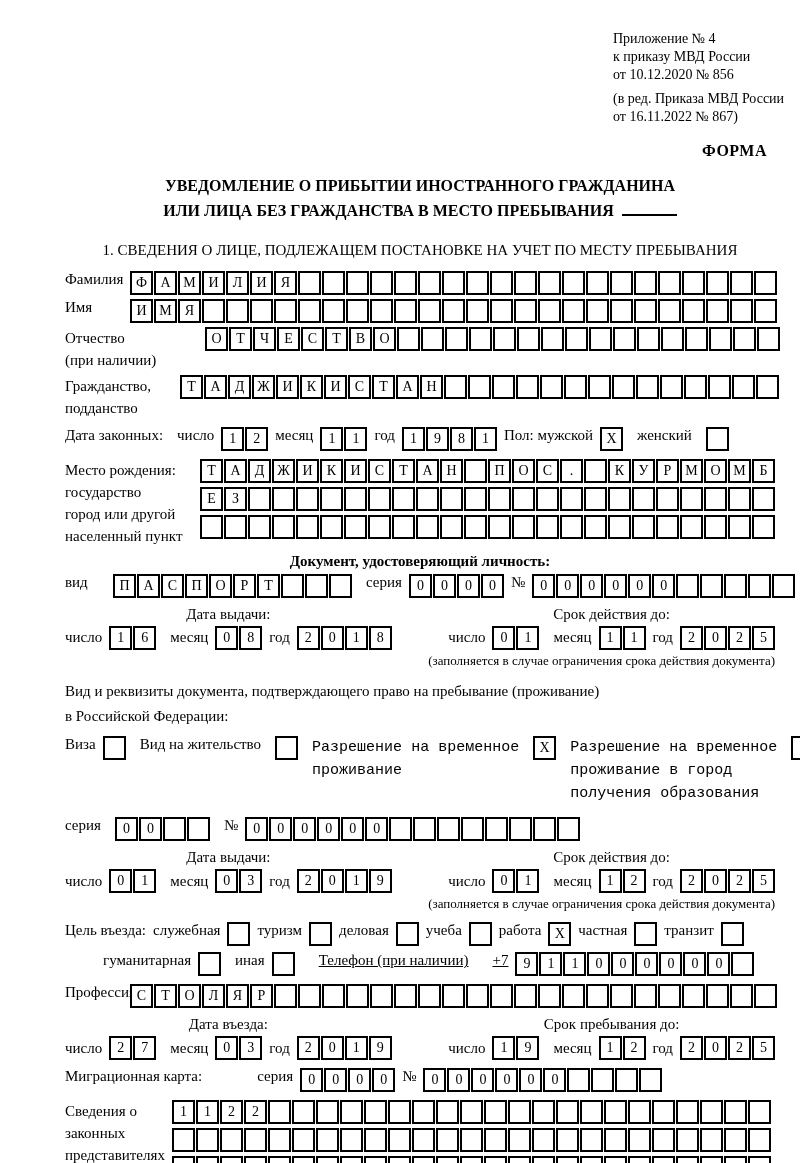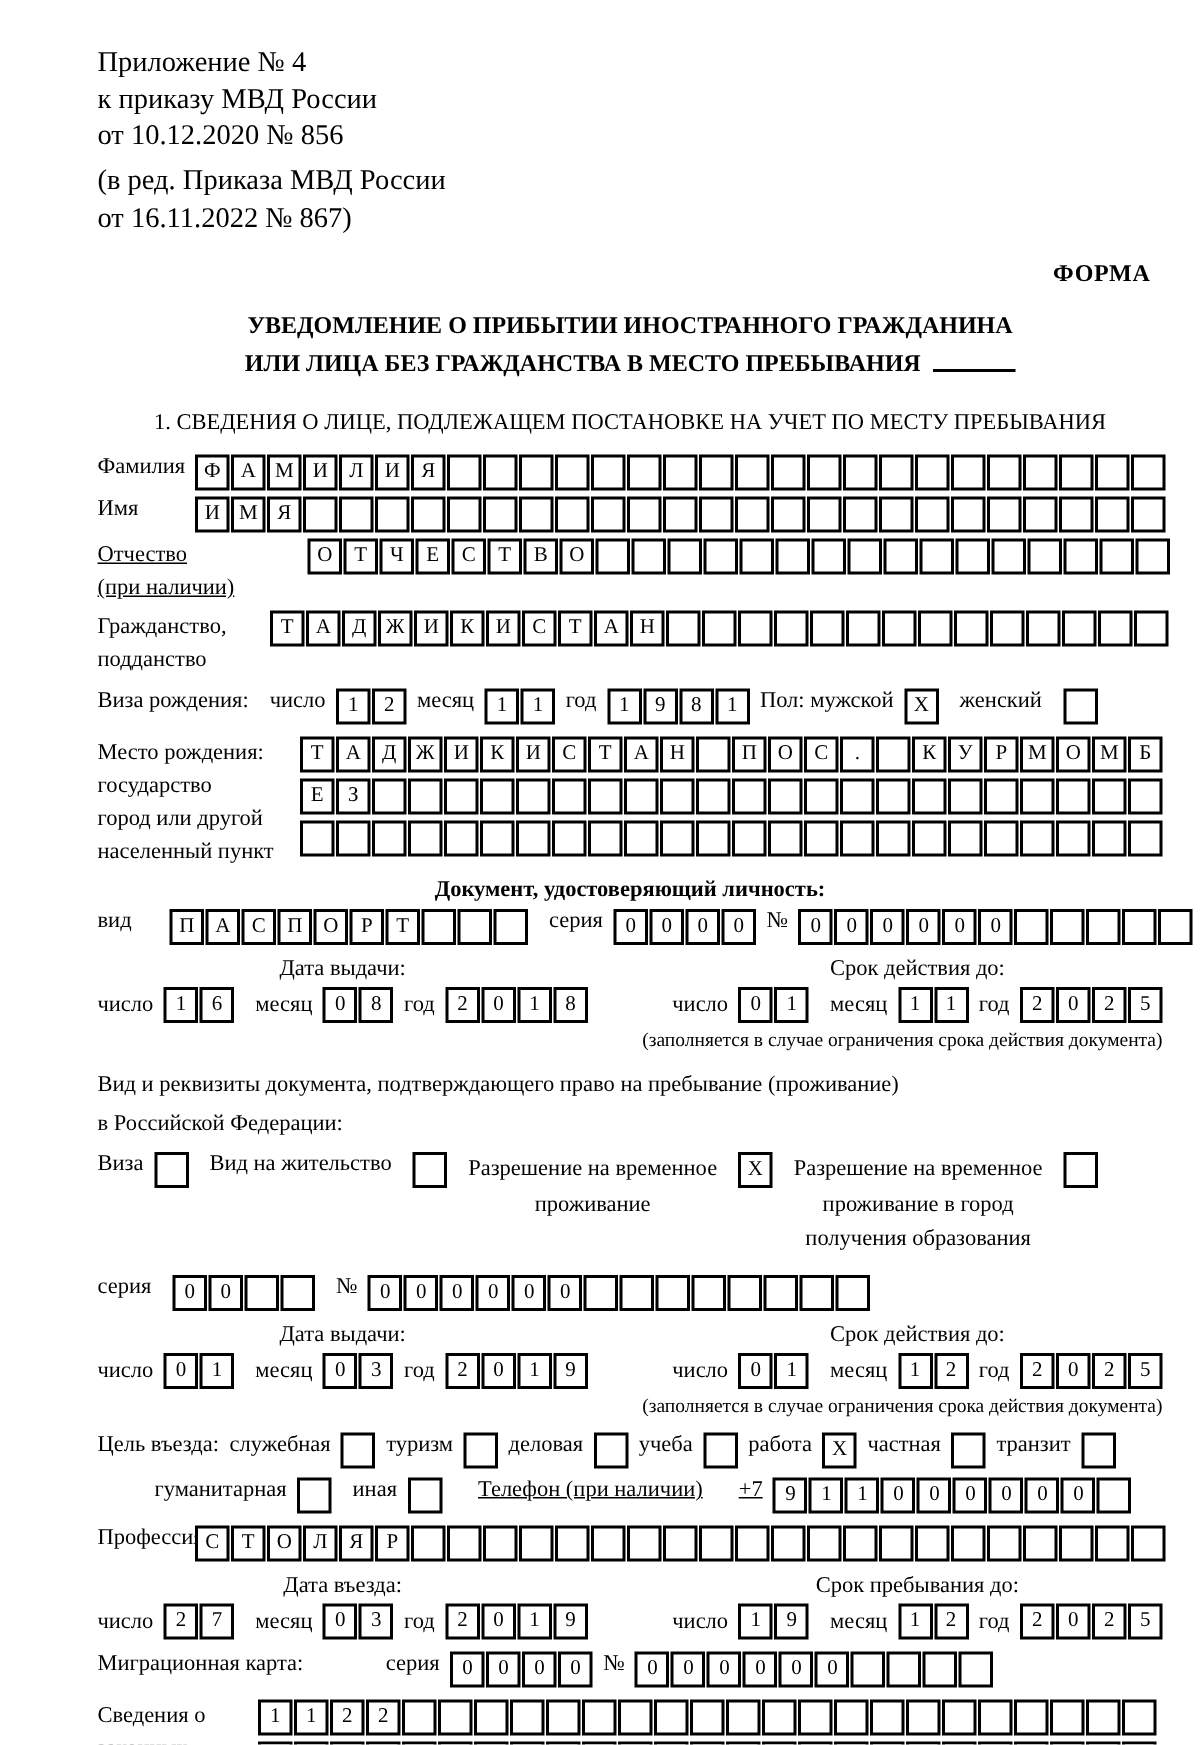--- a/index.html
+++ b/index.html
@@ -1,47 +1,47 @@
 <!DOCTYPE html>
 <html><head>
 <meta charset="utf-8">
 <style>
   html,body{margin:0;padding:0;background:#fff;}
   body{width:800px;height:1163px;overflow:hidden;color:#000;
        font-family:"Liberation Serif","DejaVu Serif",serif;font-size:15px;}
   .page{box-sizing:border-box;width:800px;height:1163px;padding:30px 25px 10px 65px;}
-  .annex{width:165px;font-size:19px;line-height:1.3;white-space:nowrap;}
+  .annex{margin-left:548px;width:165px;font-size:14px;line-height:1.3;white-space:nowrap;}
   .annex .ed{margin-top:5px;}
   .forma{text-align:right;font-weight:bold;font-size:16px;margin:16px 8px 0 0;letter-spacing:.5px;}
   .title{text-align:center;font-weight:bold;font-size:16px;margin-top:14px;line-height:1.55;}
   .uline{display:inline-block;width:55px;border-bottom:2px solid #000;height:.9em;margin-left:8px;}
   .sect{text-align:center;font-weight:normal;font-size:15px;margin-top:18px;}
   .row{display:flex;margin-top:4px;}
   .row.top{align-items:flex-start;}
   .boxes{display:flex;gap:1px;flex:none;}
   .box{width:23px;height:24px;box-sizing:border-box;border:2px solid #000;background:#fff;
        display:flex;align-items:center;justify-content:center;font-size:14px;flex:none;}
   .lbl{flex:none;}
   .w65{width:65px;flex:none;}
-  .w140{width:140px;flex:none;text-decoration:underline;}
+  .w140{width:140px;flex:none;}
   .w115{width:115px;flex:none;}
   .w135{width:135px;flex:none;}
   .w107{width:107px;flex:none;}
   .lblcol{line-height:22px;}
   .stack{display:flex;flex-direction:column;gap:4px;}
   .mlS{margin-left:7px;} .mlM{margin-left:14px;} .mlL{margin-left:24px;text-decoration:underline;}
   .mrS{margin-right:7px;} .mrM{margin-right:14px;}
   .dochead{text-align:center;font-weight:bold;margin-top:6px;}
   .dates{display:flex;justify-content:space-between;margin-top:8px;}
   .dcap{text-align:center;margin-bottom:3px;}
   .dl{display:flex;align-items:center;}
   .note{font-size:13px;text-align:right;margin-top:3px;}
   .intro{margin-top:10px;line-height:1.7;}
   .types{display:flex;align-items:flex-start;margin-top:6px;}
-  .clbl{text-align:center;line-height:1.55;flex:none;}
+  .clbl{line-height:1.55;flex:none;font-family:Liberation Mono, monospace;}
   .mt8{margin-top:8px;} .mt10{margin-top:10px;} .mt12{margin-top:12px;}
 </style>
 </head>
 <body>
 
 <div class="page">
 
   <div class="annex">
     <div>Приложение № 4</div>
     <div>к приказу МВД России</div>
@@ -186,21 +186,21 @@
         <span class="box"></span>
         <span class="box"></span>
         <span class="box"></span>
         <span class="box"></span>
         <span class="box"></span>
         <span class="box"></span>
       </span>
   </div>
 
   <div class="row mt8">
-    <span class="lbl">Виза рождения:</span>
+    <span class="lbl">Дата законных:</span>
     <span class="lbl mlM mrS">число</span>
     <span class="boxes">
         <span class="box">1</span>
         <span class="box">2</span>
       </span>
     <span class="lbl mlS mrS">месяц</span>
     <span class="boxes">
         <span class="box">1</span>
         <span class="box">1</span>
       </span>

